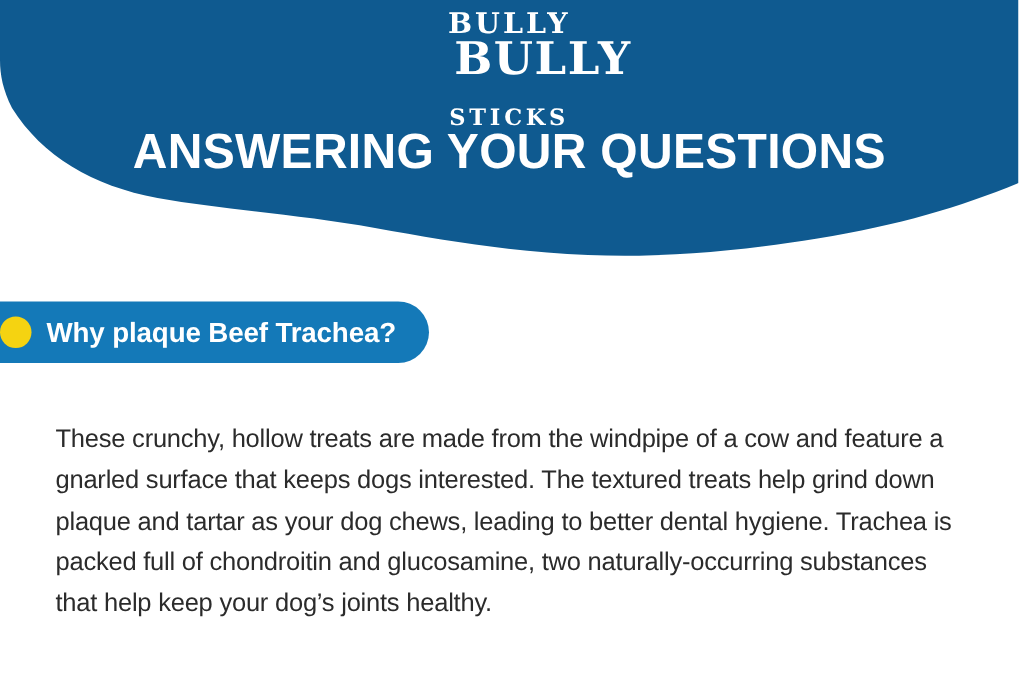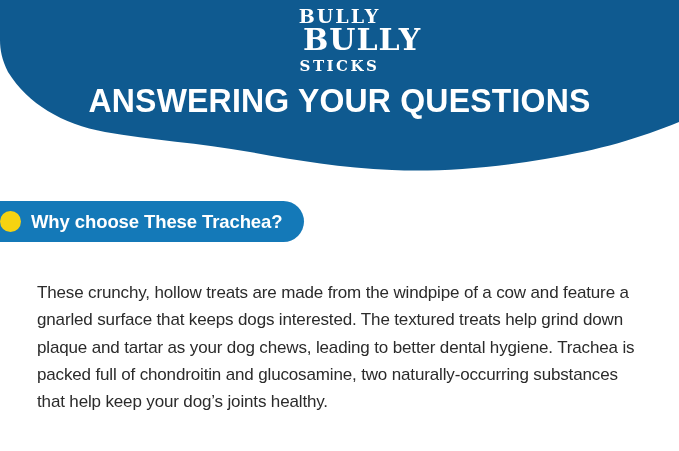--- a/index.html
+++ b/index.html
@@ -59,21 +59,21 @@
     font-size: 30px;
     letter-spacing: 1px;
     display: block;
     margin-top: -1px;
     margin-left: 45px;
   }
   .logo-sticks {
     font-size: 15px;
     letter-spacing: 2.5px;
     display: block;
-    margin-top: 4px;
+    margin-top: 16px;
   }
 
   
   .headline {
     position: absolute;
     top: 84px;
     left: 0;
     width: 679px;
     text-align: center;
     color: #ffffff;
@@ -152,16 +152,16 @@
       <span class="logo-sticks">STICKS</span>
     </div>
 
     <div class="headline">ANSWERING YOUR QUESTIONS</div>
 
   </div>
 </div>
 
 <div class="pill">
   <span class="pill-dot"></span>
-  <span class="pill-text">Why choose These Trachea?</span>
+  <span class="pill-text">Why plaque Beef Trachea?</span>
 </div>
 
 <p class="body-text">These crunchy, hollow treats are made from the windpipe of a cow and feature a gnarled surface that keeps dogs interested. The textured treats help grind down plaque and tartar as your dog chews, leading to better dental hygiene. Trachea is packed full of chondroitin and glucosamine, two naturally-occurring substances that help keep your dog’s joints healthy.</p>
 
 </body></html>

